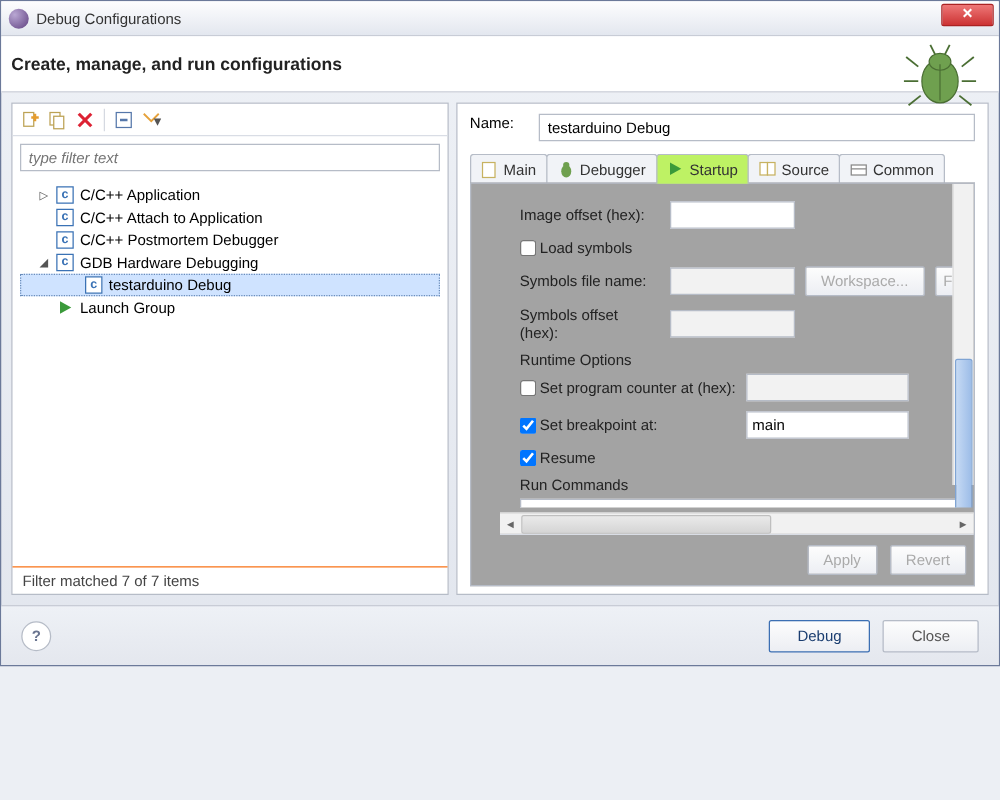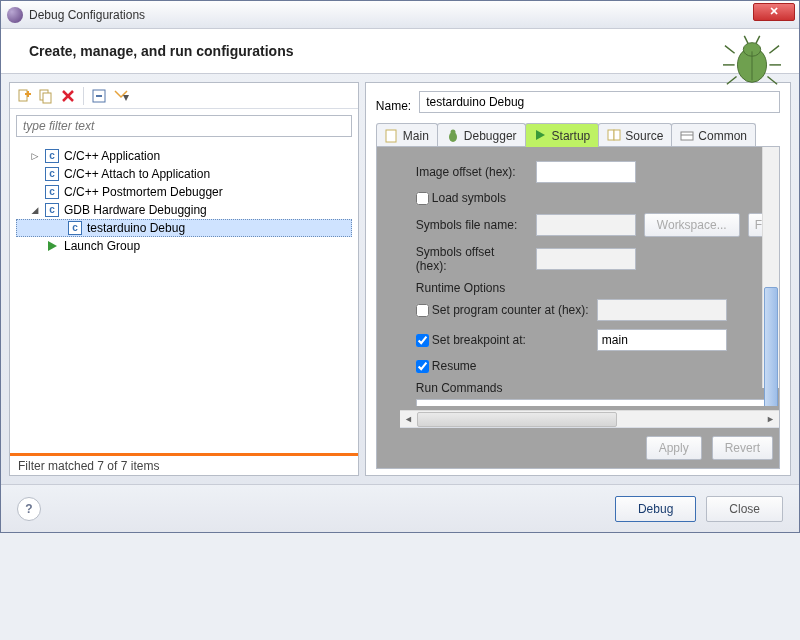--- a/index.html
+++ b/index.html
@@ -5,21 +5,21 @@
 * { box-sizing: border-box; margin: 0; padding: 0; font-family: "Segoe UI", Tahoma, sans-serif; font-size: 12px; }
 body { background: #eceff4; width: 800px; height: 640px; overflow: hidden; }
 
 .window { width: 800px; height: 533px; background: linear-gradient(#eef1f6, #e2e6ee); border: 1px solid #6b7999; display: flex; flex-direction: column; }
 
 .titlebar { height: 28px; background: linear-gradient(#fdfdfe, #e3e7ef); display: flex; align-items: center; border-bottom: 1px solid #c8ccd6; position: relative; }
 .titlebar .eclipse-icon { width: 16px; height: 16px; margin: 0 6px; border-radius: 50%; background: radial-gradient(circle at 30% 30%, #b9a7d3, #5f4080); }
 .titlebar .title { color: #333; }
 .titlebar .close-btn { position: absolute; right: 4px; top: 2px; width: 42px; height: 18px; background: linear-gradient(#e77, #c33); border: 1px solid #a22; border-radius: 2px; color: #fff; text-align: center; line-height: 15px; font-weight: bold; font-family: Arial; font-size: 11px; }
 
-.header-area { padding: 14px 18px 14px 28px; border-bottom: 1px solid #c8ccd6; position: relative; background: #fff; }
+.header-area { padding: 14px 18px 14px 8px; border-bottom: 1px solid #c8ccd6; position: relative; background: #fff; }
 .header-area .heading { font-size: 14px; font-weight: bold; color: #222; }
 .bug-icon { position: absolute; right: 18px; top: 6px; width: 58px; height: 54px; }
 
 .main-split { flex: 1; display: flex; padding: 8px; gap: 6px; min-height: 0; }
 .left-panel, .right-panel { border: 1px solid #b6bcc7; background: #fff; display: flex; flex-direction: column; }
 .left-panel { width: 360px; }
 .right-panel { flex: 1; }
 
 .toolbar { height: 26px; border-bottom: 1px solid #d9dde5; display: flex; align-items: center; padding: 0 4px; gap: 2px; }
 .tb-btn { width: 20px; height: 20px; display: flex; align-items: center; justify-content: center; }
@@ -28,24 +28,24 @@
 .filter-input { margin: 6px; width: calc(100% - 12px); height: 22px; border: 1px solid #b6bcc7; padding: 0 6px; font-style: italic; color: #888; }
 
 .tree { flex: 1; overflow: auto; padding: 4px 6px; }
 .tree-item { display: flex; align-items: center; height: 18px; gap: 4px; cursor: default; }
 .tree-item .twisty { width: 10px; text-align: center; color: #555; font-size: 9px; }
 .tree-item .ticon { width: 16px; height: 16px; display: flex; align-items: center; justify-content: center; }
 .tree-item.selected { background: #cfe3ff; border: 1px dotted #6a8dbb; }
 .tree-item .label { white-space: nowrap; }
 .c-icon { width: 14px; height: 14px; border: 1px solid #3a72b5; background: #fff; color: #3a72b5; font-weight: bold; font-size: 10px; text-align: center; line-height: 12px; }
 
-.status-line { height: 22px; border-top: 3px solid #f97316; padding: 0 8px; display: flex; align-items: center; color: #444; }
+.status-line { height: 22px; border-top: 1px solid #f97316; padding: 0 8px; display: flex; align-items: center; color: #444; }
 
 .right-inner { flex: 1; display: flex; flex-direction: column; padding: 8px 10px 6px 10px; min-height: 0; }
-.name-row { display: flex; align-items: flex-end; gap: 8px; margin-bottom: 10px; }
+.name-row { display: flex; align-items: flex-start; gap: 20px; margin-bottom: 10px; }
 .name-row input { flex: 1; height: 22px; border: 1px solid #b6bcc7; padding: 0 6px; }
 
 .tabstrip { display: flex; align-items: flex-end; position: relative; }
 .tab { height: 24px; background: #f1f3f7; border: 1px solid #b6bcc7; border-bottom: none; border-radius: 3px 3px 0 0; display: flex; align-items: center; padding: 0 8px; gap: 4px; margin-right: -1px; color: #333; position: relative; }
 .tab.active { background: #bef264; z-index: 2; }
 .tab .ticon { width: 14px; height: 14px; }
 
 .tab-content-wrap { border: 1px solid #b6bcc7; flex: 1; background: #a3a3a3; display: flex; flex-direction: column; min-height: 0; margin-top: -1px; position: relative; padding-left: 23px; }
 .tab-content { flex: 1; overflow: hidden; padding: 10px 10px 4px 16px; position: relative; }
 

